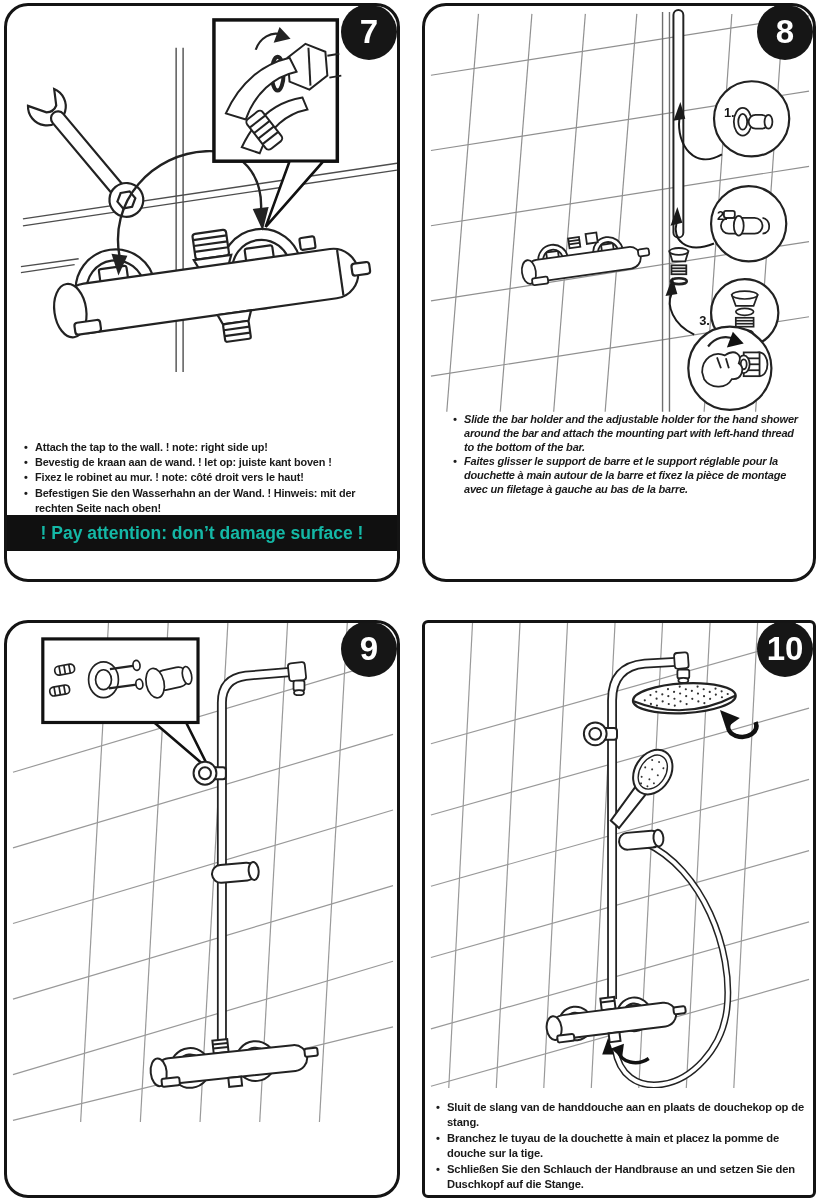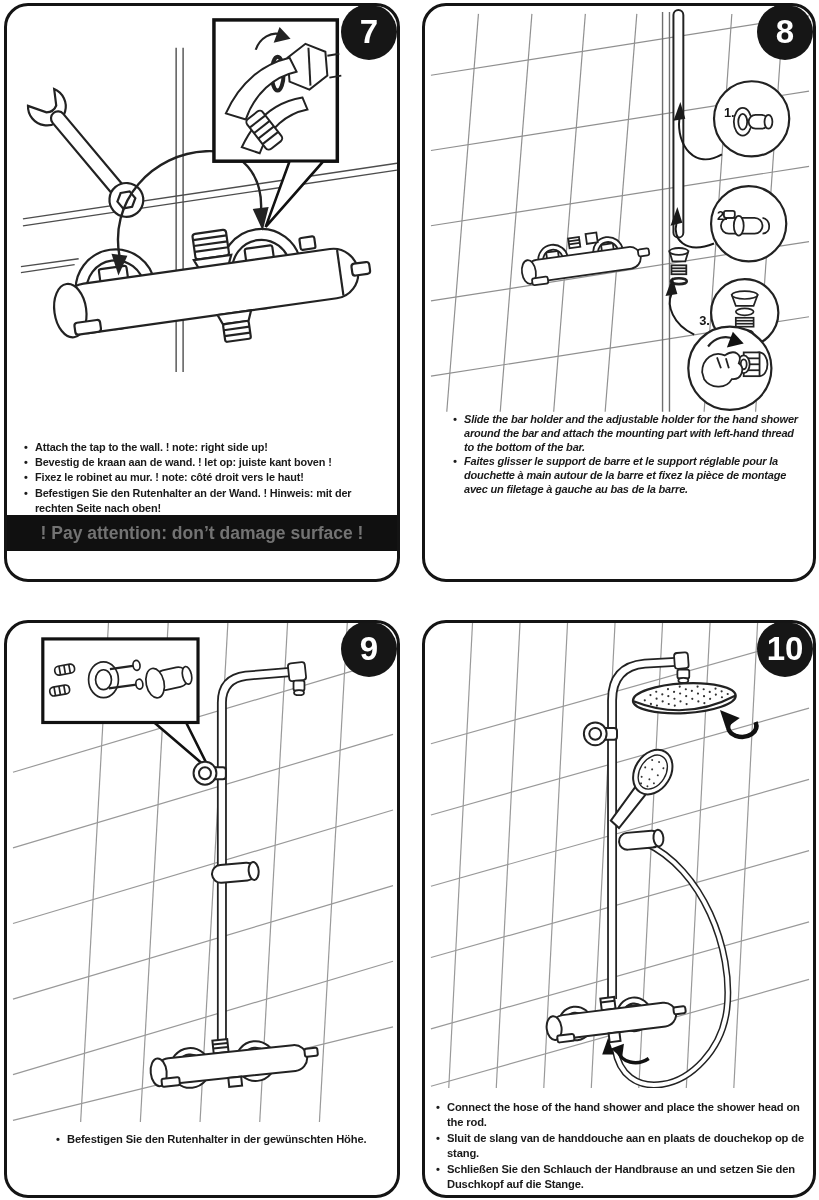--- a/index.html
+++ b/index.html
@@ -1,33 +1,33 @@
 <!DOCTYPE html>
 <html><head>
 <meta charset="utf-8">
 <style>
   html,body{margin:0;padding:0;background:#fff;}
   body{width:819px;height:1200px;position:relative;font-family:"Liberation Sans",sans-serif;}
   .panel{position:absolute;background:#fff;border:3px solid #141414;border-radius:24px;box-sizing:border-box;overflow:hidden;}
   #p7{left:4px;top:3px;width:396px;height:579px;}
   #p8{left:422px;top:3px;width:394px;height:579px;}
   #p9{left:4px;top:620px;width:396px;height:578px;}
-  #p10{left:422px;top:620px;width:394px;height:578px;}
+  #p10{left:422px;top:620px;width:394px;height:578px;border-radius:6px;}
   .badge{position:absolute;top:-2px;right:0px;width:56px;height:56px;border-radius:50%;
          background:#161616;color:#fff;display:flex;align-items:center;justify-content:center;
          font-size:33px;font-weight:600;z-index:5;}
   .art{position:absolute;left:0;top:0;width:100%;display:block;}
   .bullets{position:absolute;list-style:none;margin:0;padding:0;font-weight:bold;color:#1a1a1a;letter-spacing:-0.15px;z-index:4;}
   .bullets li{position:relative;padding-left:11px;}
   .bullets li::before{content:"\2022";position:absolute;left:0;top:0;}
   #p7 .bullets{left:17px;right:12px;top:428px;font-size:10.9px;line-height:15.2px;margin-top:6px;}
   #p8 .bullets{left:28px;right:7px;top:406px;font-size:11px;line-height:14.1px;letter-spacing:-0.2px;font-style:italic;}
   #p9 .bullets{left:49px;right:10px;top:509px;font-size:11.2px;line-height:15.8px;}
   #p10 .bullets{left:11px;right:8px;top:477px;font-size:11.2px;line-height:15.4px;}
-  .banner{position:absolute;left:0;right:0;bottom:28px;background:#101010;color:#737373;text-align:center;
+  .banner{position:absolute;left:0;right:0;bottom:28px;background:#101010;color:#14b8a6;text-align:center;
           font-weight:bold;font-size:17.5px;padding:8px 0 7px 0;z-index:4;}
   svg text{font-family:"Liberation Sans",sans-serif;font-weight:bold;font-size:13px;fill:#161616;}
 </style>
 </head>
 <body>
 
 <div>
 
   <section class="panel" id="p7">
     <div class="badge">
@@ -104,21 +104,21 @@
           <path d="M 250 44 C 254 32 266 25 276 29" fill="none" stroke-width="2.2"></path>
           <polygon points="274,21 285,33 268,37" fill="#222" stroke="none"></polygon>
         </g>
         <polygon points="284,156 318,156 260,222" fill="#fff" stroke="#111" stroke-width="2.6"></polygon>
       </g>
     </svg>
     <ul class="bullets">
       <li>Attach the tap to the wall. ! note: right side up!</li>
       <li>Bevestig de kraan aan de wand. ! let op: juiste kant boven !</li>
       <li>Fixez le robinet au mur. ! note: côté droit vers le haut!</li>
-      <li>Befestigen Sie den Rutenhalter an der Wand. ! Hinweis: mit der rechten Seite nach oben!</li>
+      <li>Befestigen Sie den Wasserhahn an der Wand. ! Hinweis: mit der rechten Seite nach oben!</li>
     </ul>
     <div class="banner">! Pay attention: don’t damage surface !</div>
   </section>
 
   <section class="panel" id="p8">
     <div class="badge">
       <span>8</span>
     </div>
     <svg class="art" viewBox="0 0 392 415">
       <g stroke="#909090" stroke-width="1.2">
@@ -316,21 +316,20 @@
           </g>
           <g transform="rotate(-12 160 55)">
             <rect x="148" y="47" width="34" height="20" rx="10"></rect>
             <ellipse cx="148" cy="58" rx="9" ry="15"></ellipse>
             <ellipse cx="181" cy="57" rx="4.5" ry="9"></ellipse>
           </g>
         </g>
       </g>
     </svg>
     <ul class="bullets">
-      <li>Befestigen Sie den Rutenhalter in der gewünschten Höhe.</li>
     </ul>
   </section>
 
   <section class="panel" id="p10">
     <div class="badge">
       <span>10</span>
     </div>
     <svg class="art" viewBox="0 0 392 470">
       <g stroke="#999" stroke-width="1.2">
         <line x1="48" y1="0" x2="24" y2="470"></line>
@@ -456,19 +455,19 @@
         <rect x="184" y="414" width="11" height="9"></rect>
       </g>
 
       <polygon points="179,436 191,436 185,419" fill="#111"></polygon>
       <g>
         <path d="M 226 440 C 214 448 198 444 195 432" fill="none" stroke="#111" stroke-width="3.5"></path>
         <polygon points="188,430 201,425 199,440" fill="#111"></polygon>
       </g>
     </svg>
     <ul class="bullets">
-      <li>Connect the hose of the hand shower and place the shower head on the rod.</li>
       <li>Sluit de slang van de handdouche aan en plaats de douchekop op de stang.</li>
+      <li>Branchez le tuyau de la douchette à main et placez la pomme de douche sur la tige.</li>
       <li>Schließen Sie den Schlauch der Handbrause an und setzen Sie den Duschkopf auf die Stange.</li>
     </ul>
   </section>
 
 </div>
 
 </body></html>

